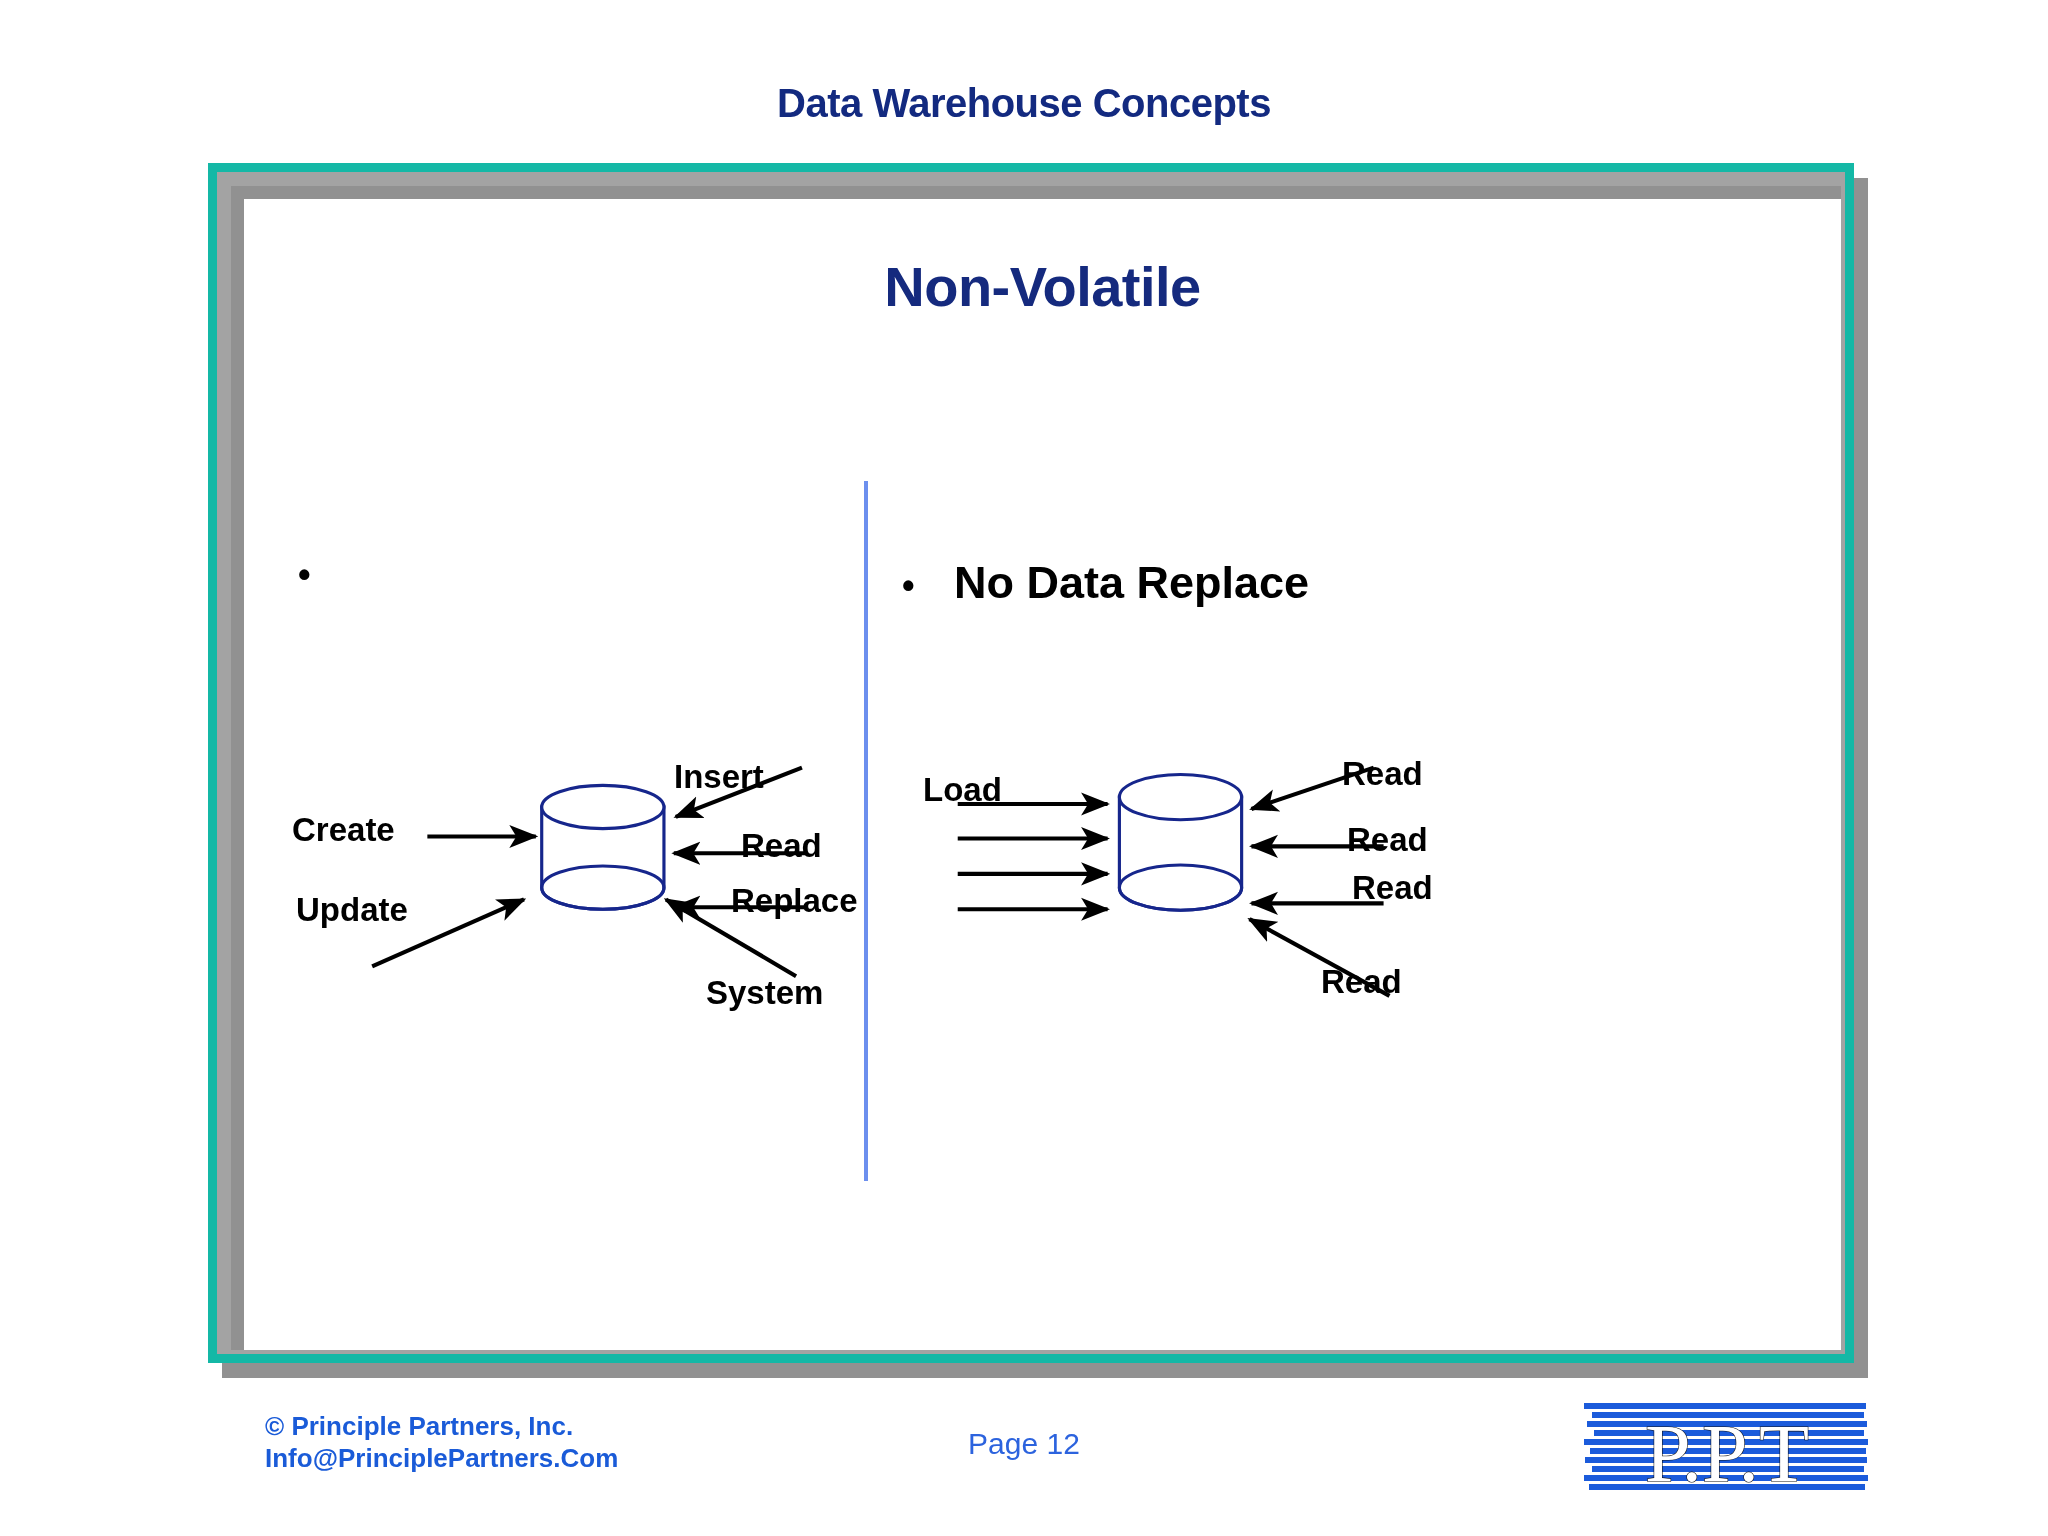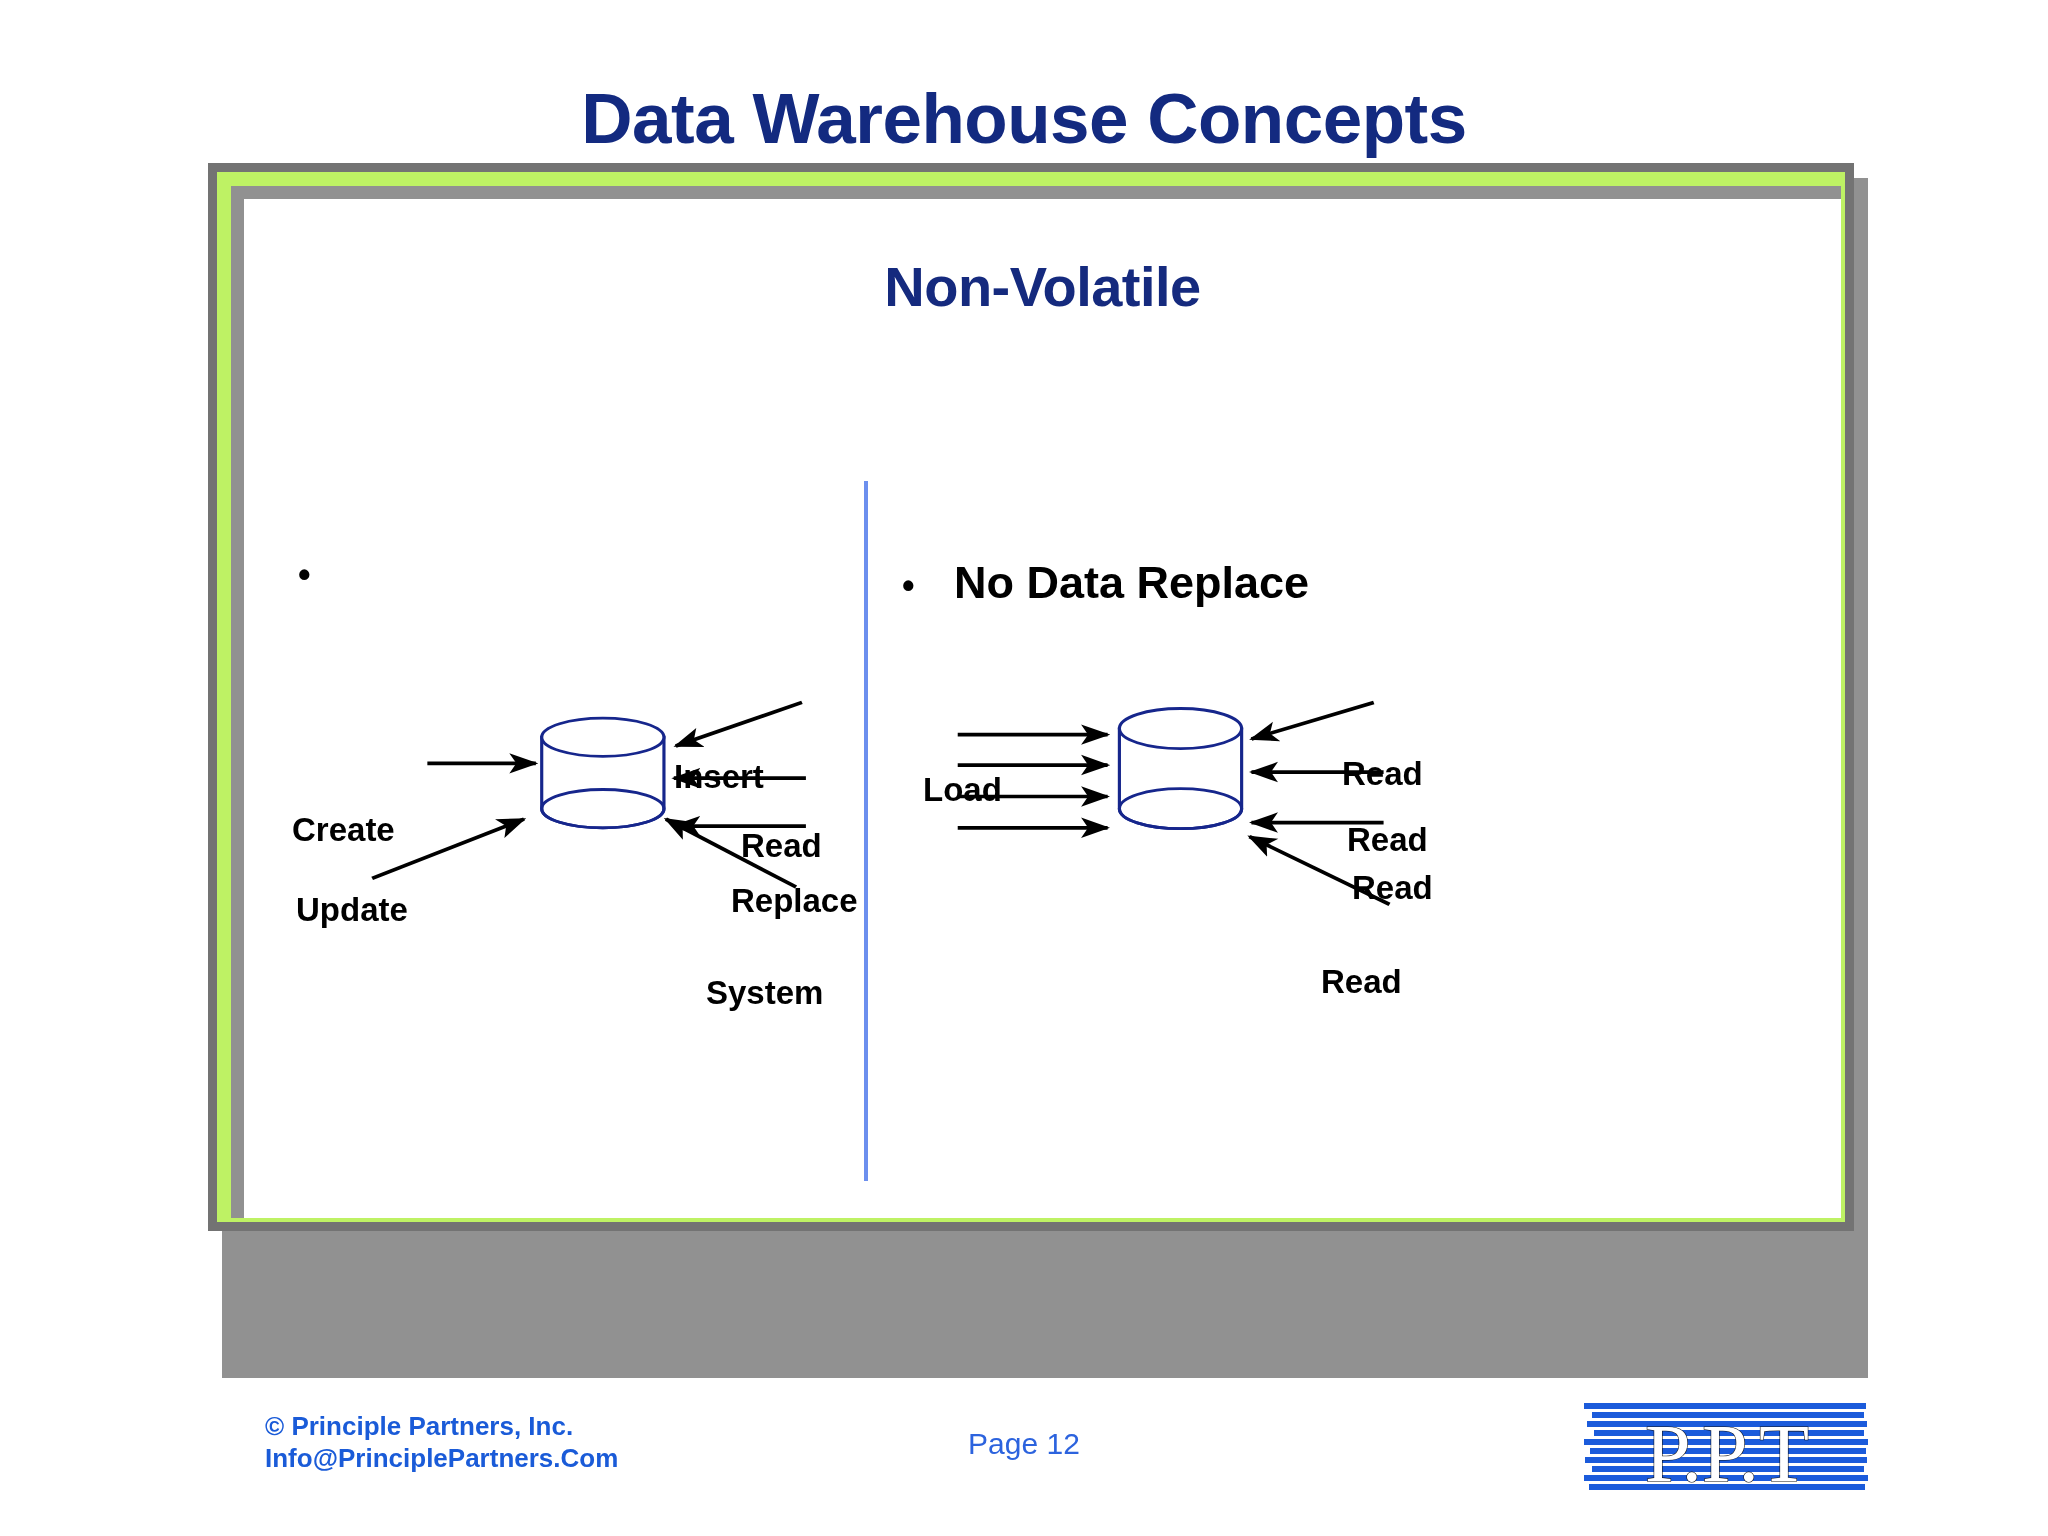--- a/index.html
+++ b/index.html
@@ -15,44 +15,44 @@
     font-family: "Liberation Sans", sans-serif;
   }
 
   
   #slide-title {
     position: absolute;
     left: 0;
     top: 82px;
     width: 2048px;
     text-align: center;
-    font-size: 71px;
+    font-size: 40px;
     font-weight: bold;
     color: #132A80;
     letter-spacing: -0.5px;
     line-height: 1.05;
   }
 
   
   #frame-shadow {
     position: absolute;
     left: 222px;
     top: 178px;
     width: 1646px;
     height: 1200px;
     background: #919191;
   }
   #frame-blue {
     position: absolute;
     left: 208px;
     top: 163px;
     width: 1646px;
-    height: 1068px;
-    border: 9px solid #737373;
-    background: #bef264;
+    height: 1200px;
+    border: 9px solid #14b8a6;
+    background: #a3a3a3;
     box-sizing: border-box;
   }
   #frame-inner {
     position: absolute;
     left: 14px;
     top: 14px;
     right: 4px;
     bottom: 4px;
     background: #ffffff;
     border-left: 13px solid #919191;

